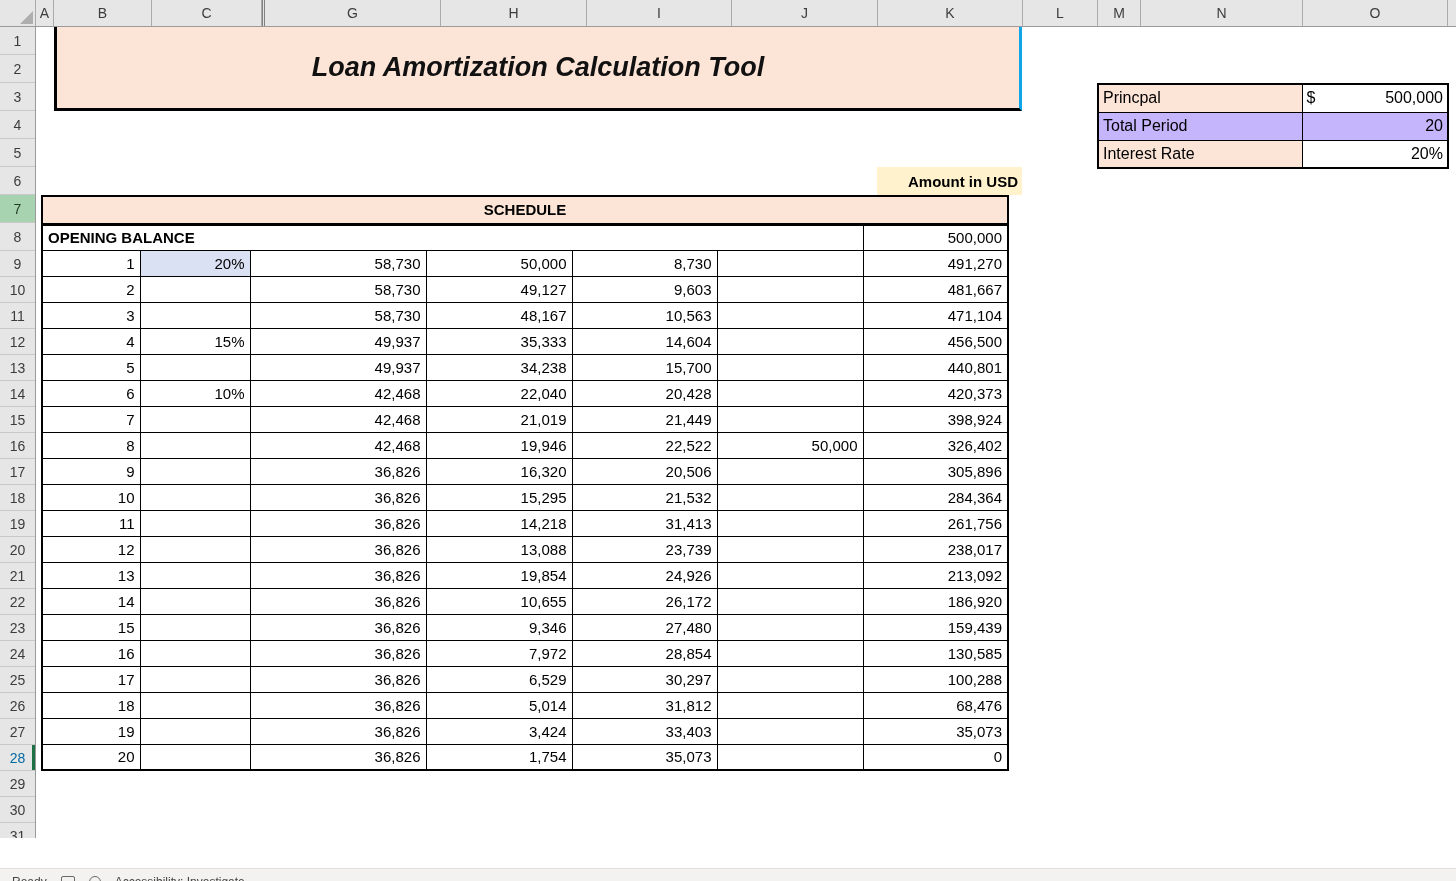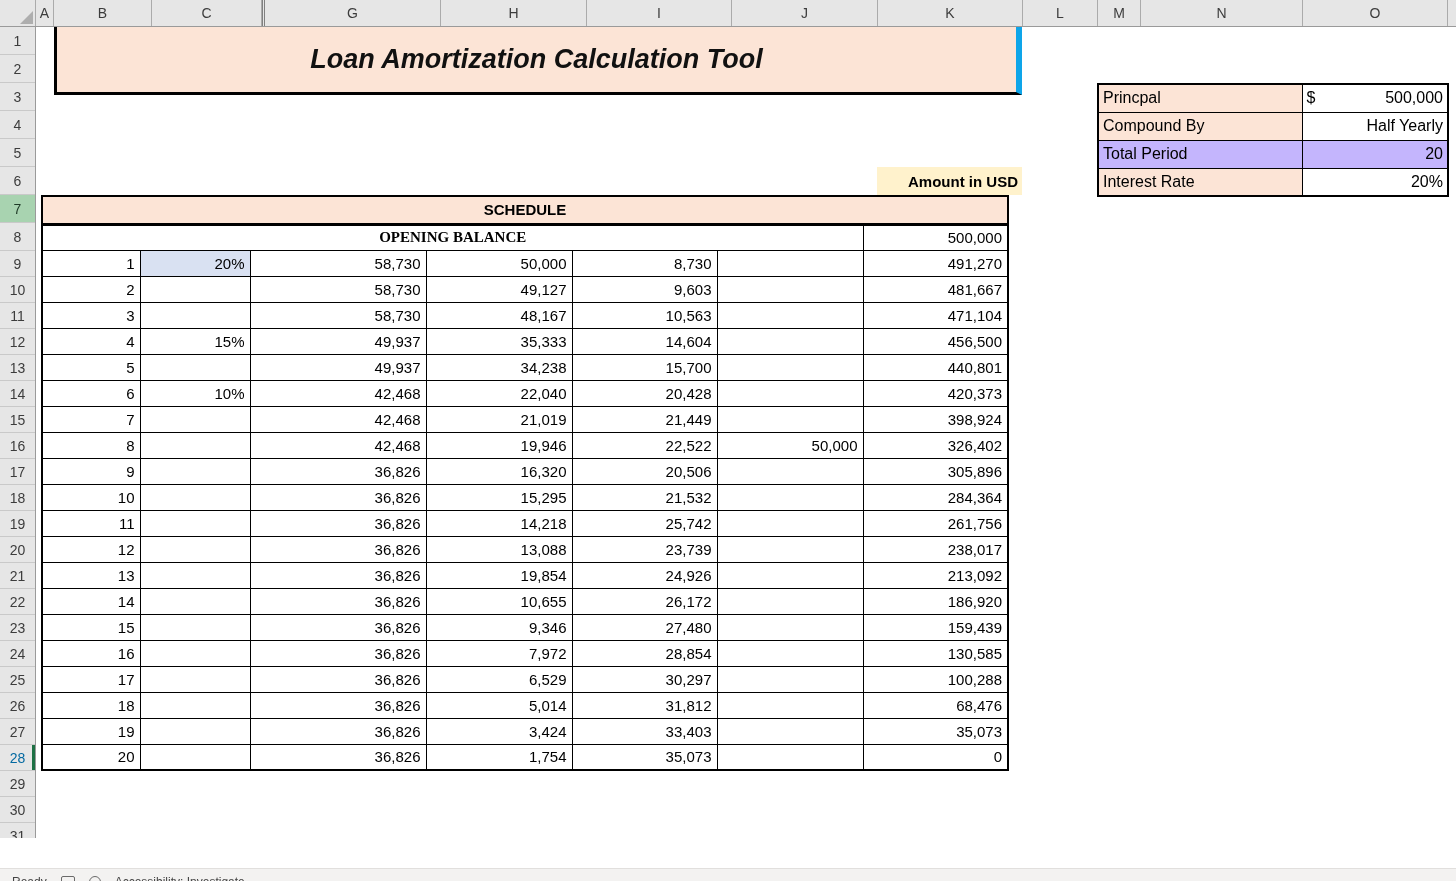--- a/index.html
+++ b/index.html
@@ -33,22 +33,22 @@
   .rh.rh-fill { background:#A8D3B0; color:#1f3a27; }
   .rh.rh-active { color:#0369a1; }
   .rh.rh-active::after { content:""; position:absolute; right:0; top:0; bottom:0;
     width:3px; background:#1E7145; }
 
   
   .sheet { position:absolute; left:36px; top:27px; width:1420px; height:811px;
     background:#fff; overflow:hidden; }
   .abs { position:absolute; }
 
-  .title-block { left:18px; top:0; width:968px; height:68px; background:#FCE4D6;
-    border-left:3px solid #000; border-right:6px solid #0ea5e9; border-bottom:3px solid #000;
+  .title-block { left:18px; top:0; width:968px; height:84px; background:#FCE4D6;
+    border-left:3px solid #000; border-right:3px solid #0ea5e9; border-bottom:3px solid #000;
     display:flex; align-items:center; justify-content:center;
     font-size:27px; font-weight:bold; font-style:italic; color:#111; }
 
   .input-header { left:1061px; top:0; width:350px; height:28px; background:#E2EFDA;
     border:2px solid #000; display:flex; align-items:center; justify-content:center;
     font-size:16px; font-weight:bold; }
 
   .amount-note { left:841px; top:140px; width:145px; height:28px; background:#FFF2CC;
     display:flex; align-items:center; justify-content:flex-end; padding-right:4px;
     font-size:15px; font-weight:bold; }
@@ -63,21 +63,21 @@
   .in-value .cellflex { display:flex; align-items:center; }
   .in-value .val { margin-left:auto; }
   td.gray-cell { background:#c4b5fd; }
 
   .schedule { left:5px; top:168px; width:968px; border:2px solid #000; }
   .schedule td { border:1px solid #000; height:26px; padding:0 5px; }
   .schedule tr.title-row td { background:#FCE4D6; font-weight:bold; text-align:center;
     height:28px; border-bottom:3px solid #000; font-size:15px; }
   .schedule tr.head-row td { background:#C8C8C8; font-weight:bold; text-align:center; height:28px; }
   .schedule td.num { text-align:right; }
-  .schedule td.ctr { text-align:center; font-weight:bold;font-family:Liberation Serif, serif; }
+  .schedule td.ctr { text-align:left; font-weight:bold; }
   .schedule td.hl { background:#D9E1F2; }
 
   
   .tabbar { position:absolute; left:0; top:838px; width:1456px; height:30px;
     background:#E9E9E9; border-top:1px solid #ABABAB; display:flex; align-items:center; }
   .tab-nav-arrows { width:64px; margin-left:20px; display:flex; gap:22px; align-items:center; }
   .tri-left { width:0; height:0; border-top:5px solid transparent; border-bottom:5px solid transparent;
     border-right:7px solid #8a8a8a; }
   .tri-right { width:0; height:0; border-top:5px solid transparent; border-bottom:5px solid transparent;
     border-left:7px solid #8a8a8a; }
@@ -215,29 +215,20 @@
             <td class="in-label">Princpal</td>
             <td class="in-value">
               <div class="cellflex">
                 <span class="prefix">$</span>
                 <span class="val">500,000</span>
               </div>
             </td>
           </tr>
 
 
-          <tr>
-            <td class="in-label">Compound By</td>
-            <td class="in-value">
-              <div class="cellflex">
-                <span class="prefix"></span>
-                <span class="val">Half Yearly</span>
-              </div>
-            </td>
-          </tr>
 
           <tr>
             <td class="in-label gray-cell">Total Period</td>
             <td class="in-value gray-cell">
               <div class="cellflex">
                 <span class="prefix"></span>
                 <span class="val">20</span>
               </div>
             </td>
           </tr>
@@ -373,21 +364,21 @@
             <td class="num">21,532</td>
             <td class="num"></td>
             <td class="num">284,364</td>
           </tr>
 
           <tr>
             <td class="num">11</td>
             <td class="num"></td>
             <td class="num">36,826</td>
             <td class="num">14,218</td>
-            <td class="num">25,742</td>
+            <td class="num">31,413</td>
             <td class="num"></td>
             <td class="num">261,756</td>
           </tr>
 
           <tr>
             <td class="num">12</td>
             <td class="num"></td>
             <td class="num">36,826</td>
             <td class="num">13,088</td>
             <td class="num">23,739</td>

